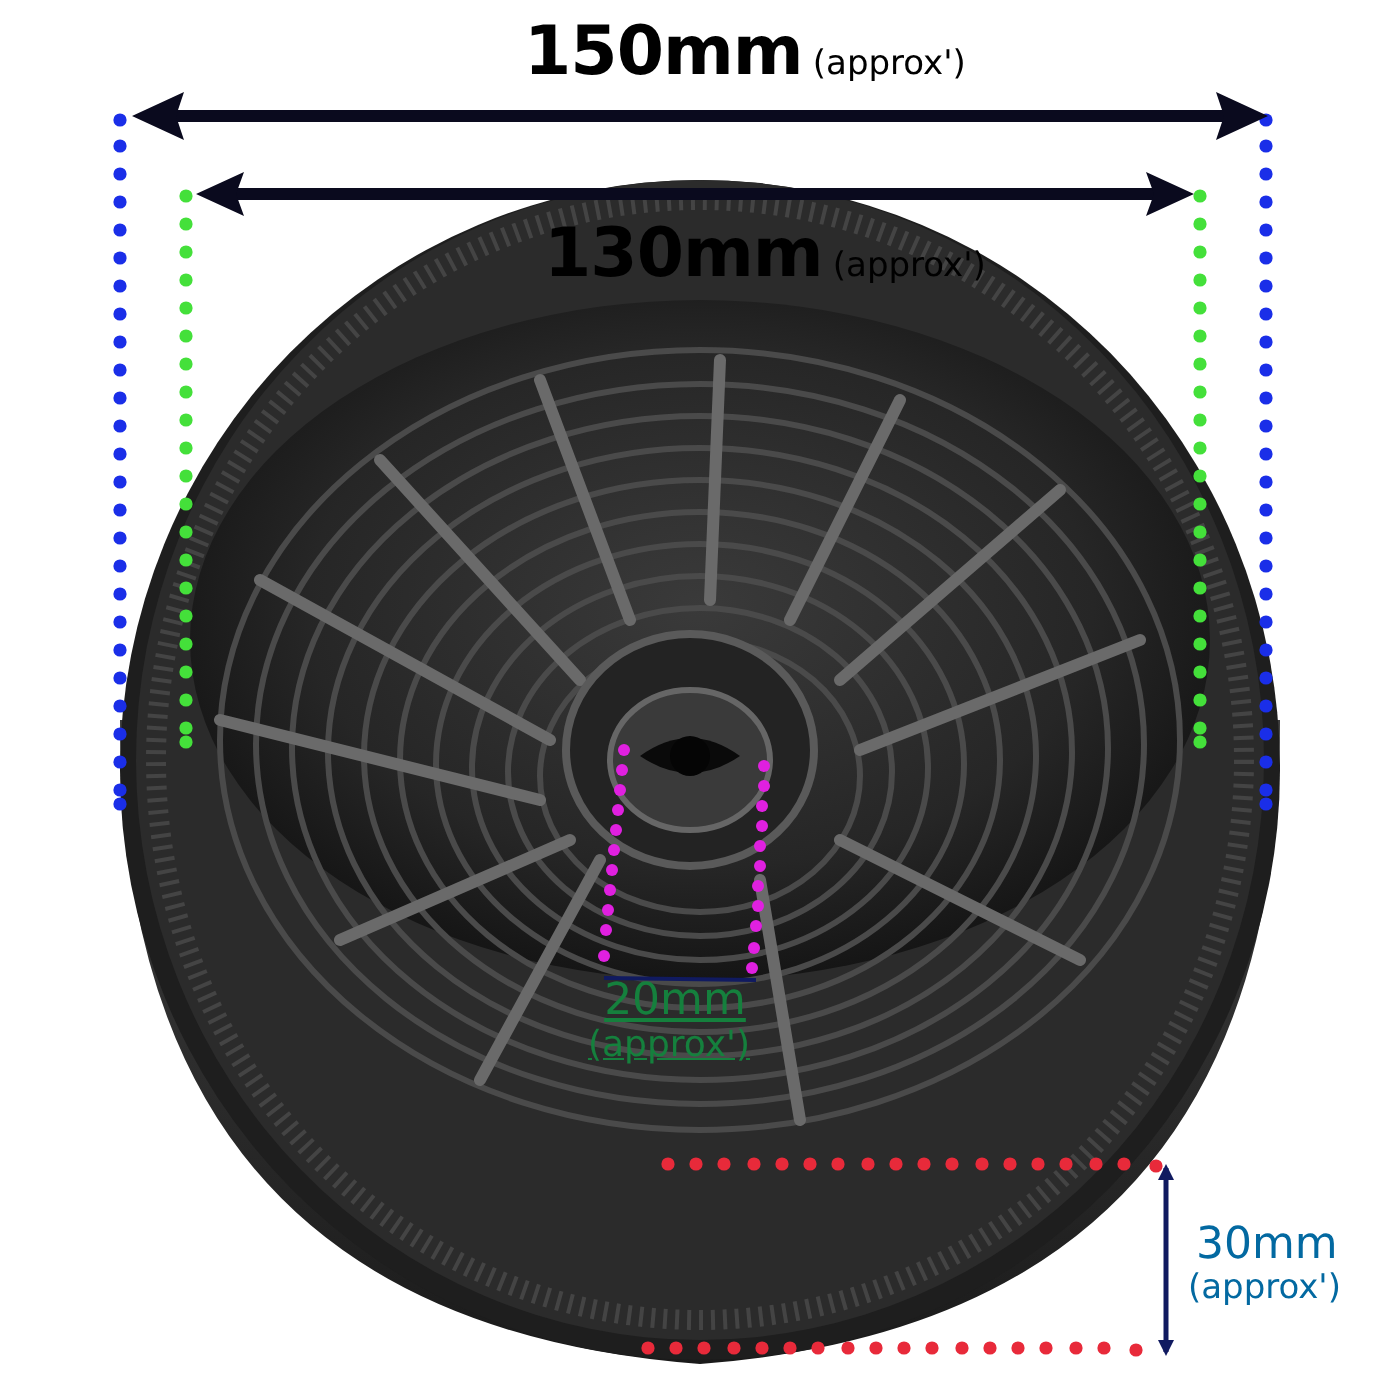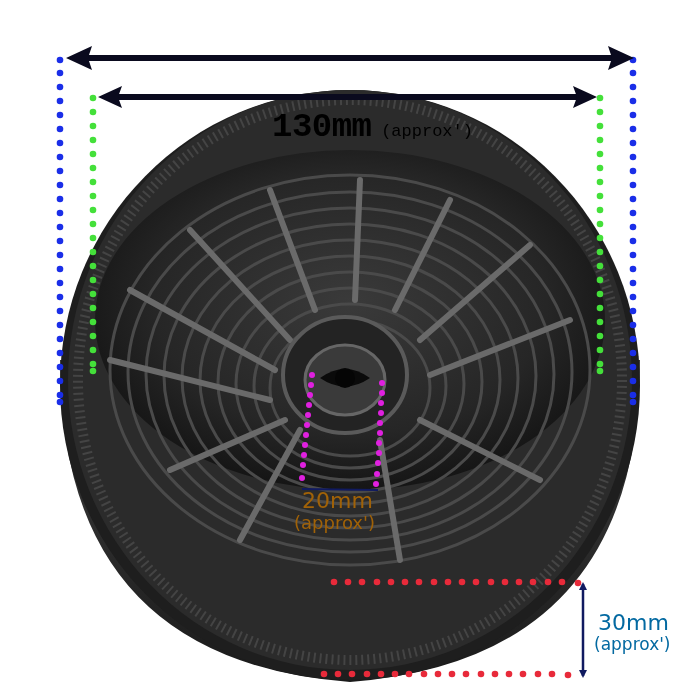--- a/index.html
+++ b/index.html
@@ -2,22 +2,22 @@
 <html><head>
 <meta charset="utf-8">
 <style>
   html, body { margin:0; padding:0; background:#ffffff; }
   .stage { position:relative; width:700px; height:700px; overflow:hidden; background:#ffffff; font-family:"DejaVu Sans", "Liberation Sans", sans-serif; }
   svg.art { position:absolute; left:0; top:0; width:700px; height:700px; }
   .label { position:absolute; white-space:nowrap; line-height:1; }
   .big { font-size:34px; font-weight:bold; color:#000; letter-spacing:-0.5px; }
   .small { font-size:17px; color:#000; }
   .lbl150 { left:262px; top:9px; }
-  .lbl130 { left:272px; top:110px;font-family:Liberation Mono, monospace; }
-  .lbl20 { left:300px; top:490px; color:#a16207; font-size:22px; text-align:center; }
+  .lbl130 { left:272px; top:110px; }
+  .lbl20 { left:300px; top:490px; color:#15803d; font-size:22px; text-align:center;text-decoration:underline; }
   .lbl20 .l2 { display:block; font-size:18px; margin-top:2px; margin-left:-6px; }
   .lbl30 { left:598px; top:612px; font-size:22px; color:#0369a1; }
   .lbl30 .l2 { display:block; font-size:17px; margin-left:-4px; margin-top:2px; }
 </style>
 </head>
 <body>
 
 <div class="stage">
   <svg class="art" viewBox="0 0 700 700">
     <defs>
@@ -196,20 +196,24 @@
       </g>
       <use href="#redTop" x="-10" y="92"></use>
     </g>
     <g>
       <line x1="583" y1="584" x2="583" y2="676" stroke="#101a60" stroke-width="2.5"></line>
       <polygon points="583,582 579,590 587,590" fill="#101a60"></polygon>
       <polygon points="583,678 579,670 587,670" fill="#101a60"></polygon>
     </g>
   </svg>
 
+  <div class="label lbl150">
+    <span class="big">150mm</span>
+    <span class="small">(approx')</span>
+  </div>
 
   <div class="label lbl130">
     <span class="big">130mm</span>
     <span class="small">(approx')</span>
   </div>
 
   <div class="label lbl20">
     <span>20mm</span>
     <span class="l2">(approx')</span>
   </div>

